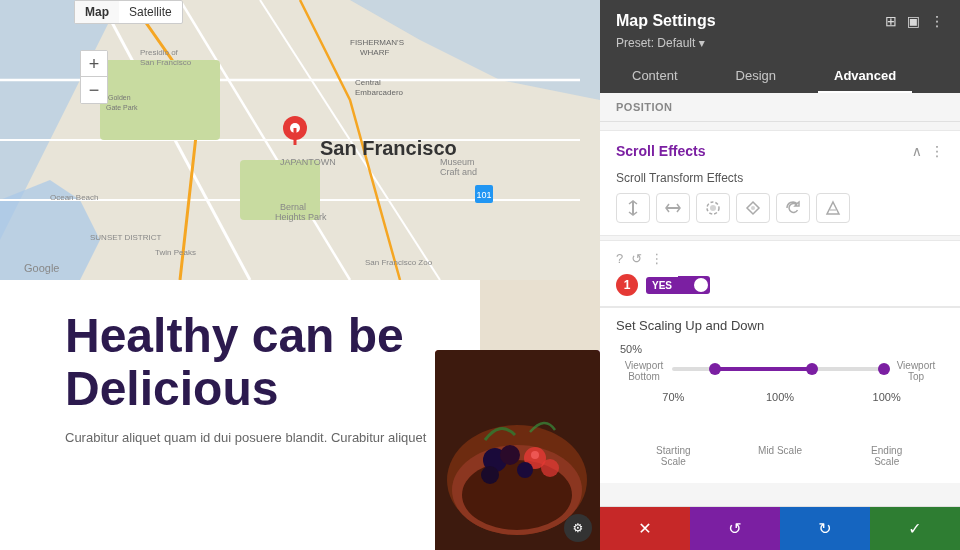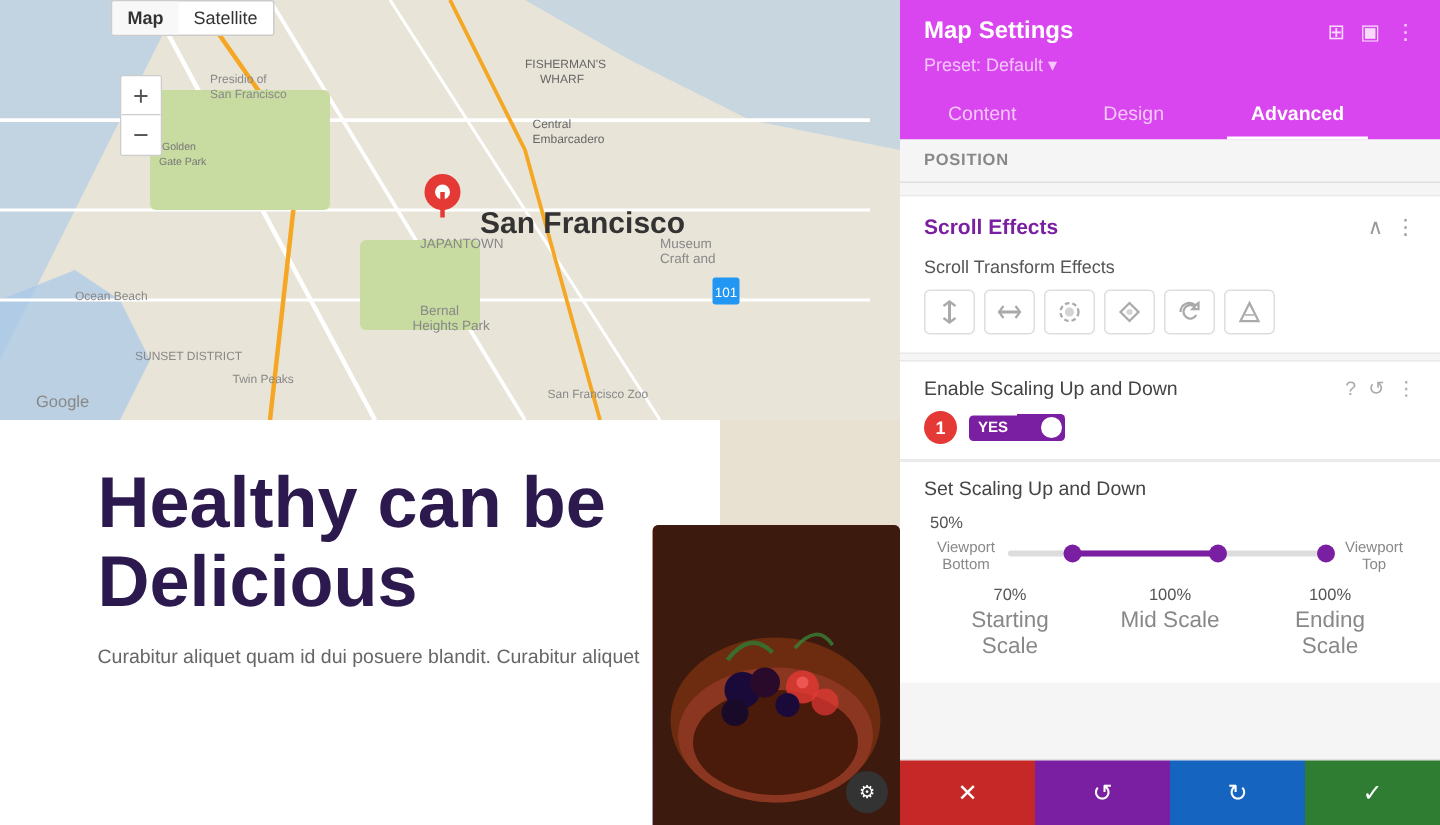--- a/index.html
+++ b/index.html
@@ -132,21 +132,21 @@
       position: absolute;
       right: 0; top: 0;
       width: 360px;
       height: 550px;
       background: #f5f5f5;
       display: flex;
       flex-direction: column;
     }
 
     .panel-header {
-      background: #d946ef;
+      background: #404040;
       padding: 12px 16px 0;
     }
 
     .panel-title-row {
       display: flex;
       align-items: center;
       justify-content: space-between;
       margin-bottom: 6px;
     }
 
@@ -447,23 +447,24 @@
       flex: 1;
     }
 
     .scale-pct {
       font-size: 11px;
       color: #555;
       font-weight: 500;
     }
 
     .scale-lbl {
-      font-size: 15px;
+      font-size: 10px;
       color: #888;
       display: block;
+      margin-top: 40px;
     }
 
     
     .panel-footer {
       display: flex;
       background: #f5f5f5;
       border-top: 1px solid #e0e0e0;
       height: 44px;
     }
 
@@ -724,21 +725,20 @@
                 <path d="M8 2 L14 14 L2 14 Z" fill="none" stroke="currentColor" stroke-width="1.5"></path>
                 <path d="M5 10 L11 10" stroke="currentColor" stroke-width="1"></path>
               </svg>
           </div>
         </div>
       </div>
     </div>
 
     <div class="enable-section">
       <div class="enable-row">
-        <span class="enable-label">Enable Scaling Up and Down</span>
         <div class="enable-controls">
           <span class="help-icon">?</span>
           <span class="reset-icon">↺</span>
           <span class="more-icon">⋮</span>
         </div>
       </div>
       <div style="display:flex;align-items:center;gap:8px;position:relative;">
 
         <div class="badge" style="position:relative;width:22px;height:22px;min-width:22px;">1</div>
         <div class="toggle-group">

